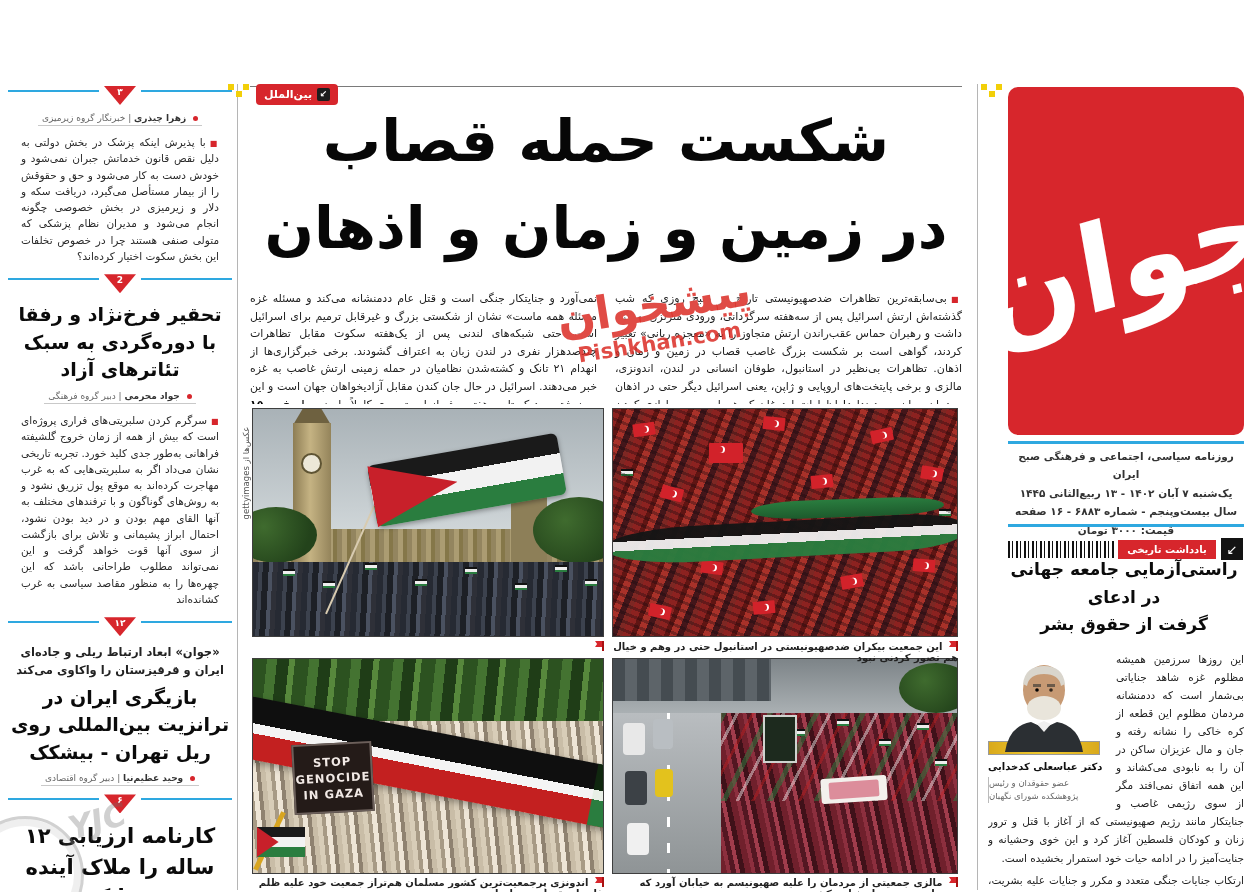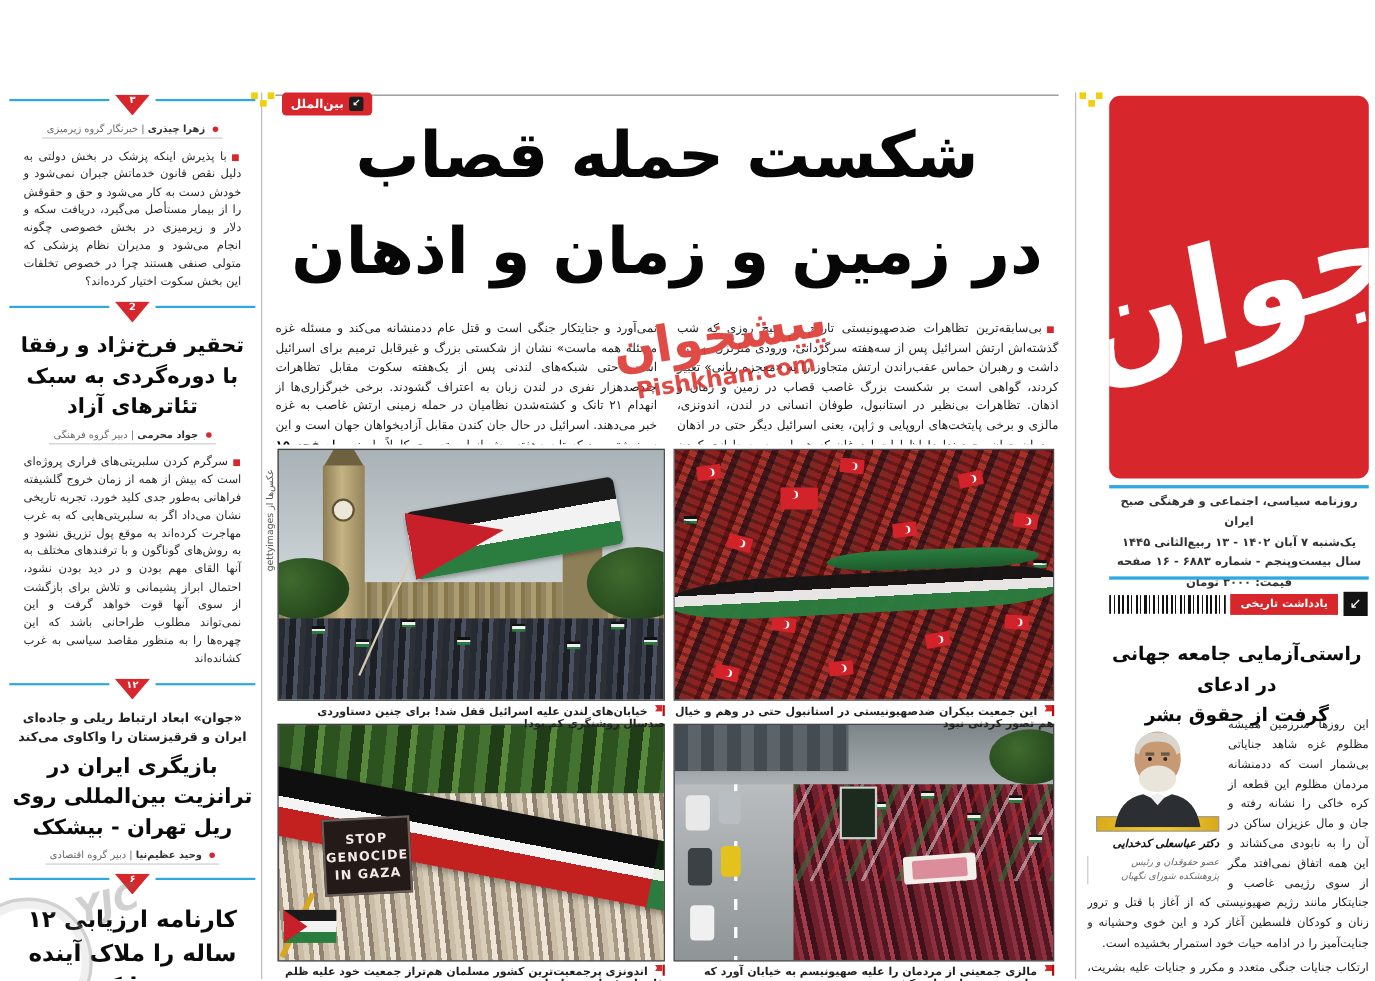--- a/index.html
+++ b/index.html
@@ -145,25 +145,25 @@
   .logo-text{color:#fff; font-size:118px; font-weight:bold; transform:rotate(-16deg) skewX(-6deg); line-height:1;}
   .cyan-line{position:absolute; left:1008px; width:236px; height:3px; background:var(--blue);}
   .pub-info{position:absolute; left:1008px; top:447px; width:236px; text-align:center; font-size:10.5px;
       font-weight:bold; color:#333; line-height:1.75; direction:rtl;}
   .barcode{position:absolute; left:1008px; top:541px; width:106px; height:17px;
       background:repeating-linear-gradient(90deg,#111 0 2px,#fff 2px 4px,#111 4px 5px,#fff 5px 8px);}
   .gn-badge{position:absolute; left:1118px; top:540px; width:98px; height:19px; background:var(--red);
       color:#fff; font-size:10px; font-weight:bold; display:flex; align-items:center; justify-content:center; direction:rtl;}
   .gn-mark{position:absolute; left:1221px; top:538px; width:22px; height:22px; background:#131313; color:#fff;
       display:flex; align-items:center; justify-content:center; font-size:13px;}
-  .gn-title{position:absolute; left:1000px; top:582px; width:248px; text-align:center; font-weight:bold;
+  .gn-title{position:absolute; left:1000px; top:556px; width:248px; text-align:center; font-weight:bold;
       font-size:17px; color:#0b0b0b; line-height:1.62; direction:rtl;}
   .gn-body{position:absolute; left:988px; top:650px; width:256px; height:240px; overflow:hidden;
       direction:rtl; font-size:10.5px; line-height:1.72; text-align:justify; color:#222;}
-  .gn-float{float:left; width:120px; margin-right:8px; margin-bottom:2px; text-align:right;font-style:italic;}
+  .gn-float{float:left; width:120px; margin-right:8px; margin-bottom:2px; text-align:left;}
   .gn-photo{position:relative; width:110px; height:102px; margin:0 auto; border:1px solid #999;
       background:radial-gradient(circle at 50% 28%,#f2cd32,#d9a91c); overflow:hidden;}
   .gn-author{font-size:10px; font-weight:bold; color:#111; margin-top:4px;}
   .gn-role{font-size:8.5px; color:#666; line-height:1.5; white-space:pre-line; border-left:1px solid #bbb; margin-top:2px;}
   .gn-p2{margin-top:4px;}
 </style>
 </head>
 <body>
 
 <div class="page">
@@ -267,21 +267,20 @@
       <i class="mf" style="left:262px; bottom:46px;"></i>
     <i class="mf" style="left:302px; bottom:64px;"></i>
       <i class="mf" style="left:332px; bottom:50px;"></i>
     <div class="ldn-pole"></div>
     <div class="pal-flag ldn-flag">
         <i class="pf-tri"></i>
       </div>
   </div>
   <div class="photo-cap" id="cap-london">
     <span class="flag-ico"></span>
-    <span>خیابان‌های لندن علیه اسرائیل قفل شد! برای چنین دستاوردی صدسال روشنگری کم بود!</span>
   </div>
 
   <div class="photo" id="ph-istanbul">
     <span class="tf" style="left:20px; top:14px; transform:rotate(-8deg);"></span>
     <span class="tf" style="left:150px; top:8px; transform:rotate(6deg);"></span>
     <span class="tf" style="left:96px; top:34px; width:34px; height:20px;"></span>
     <span class="tf" style="left:258px; top:20px; transform:rotate(-12deg);"></span>
     <span class="tf" style="left:308px; top:58px; transform:rotate(10deg);"></span>
     <span class="tf" style="left:48px; top:78px; transform:rotate(14deg);"></span>
     <span class="tf" style="left:198px; top:66px; transform:rotate(-6deg);"></span>

